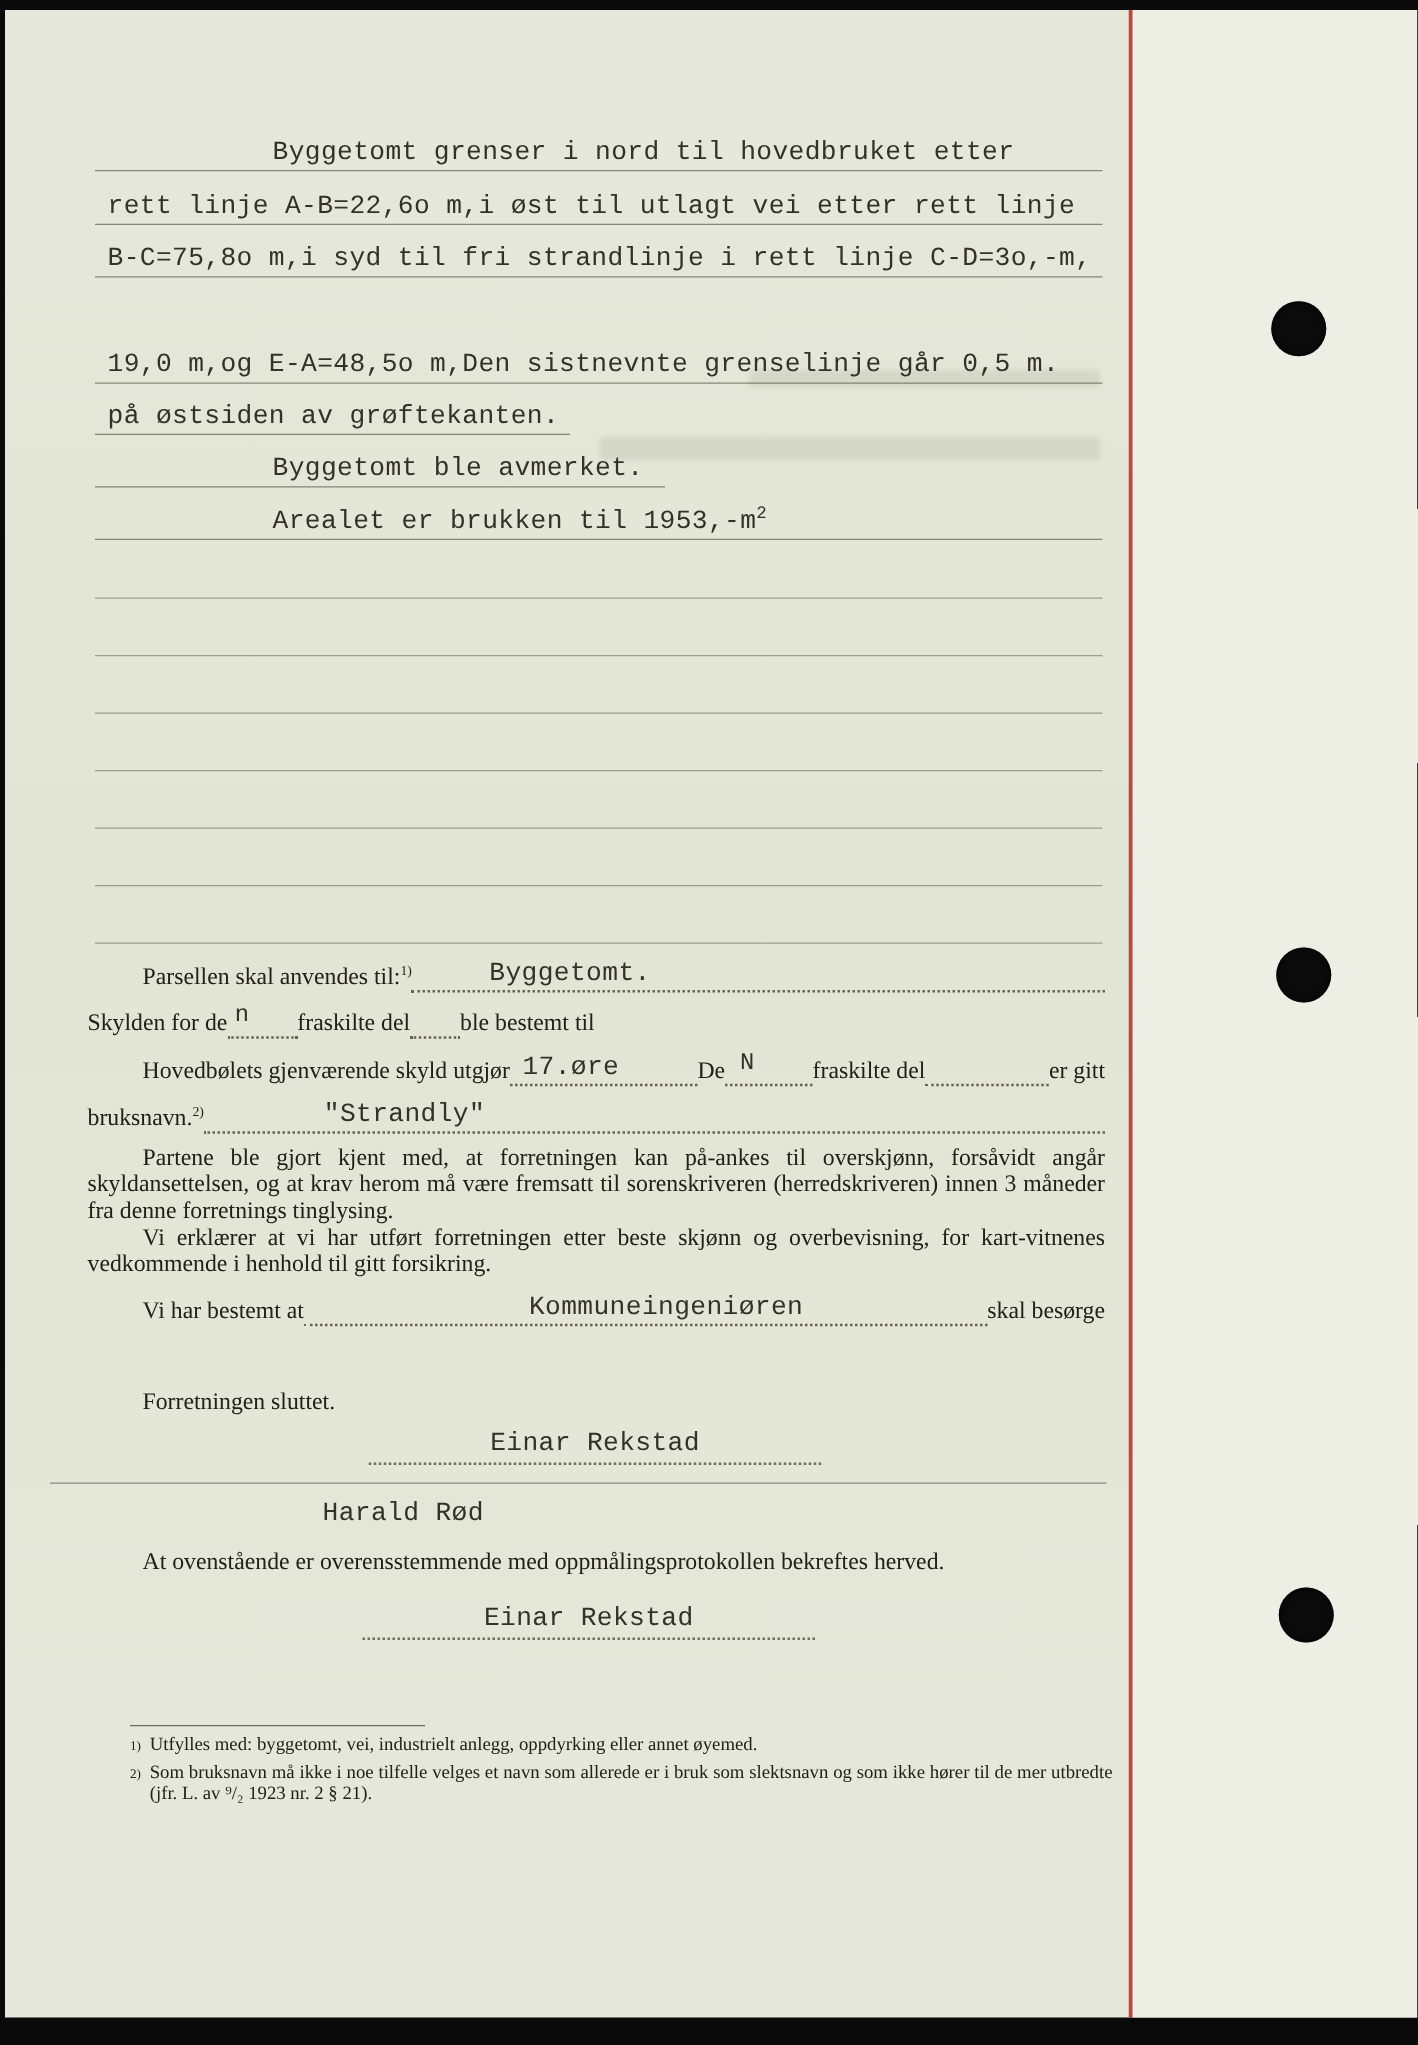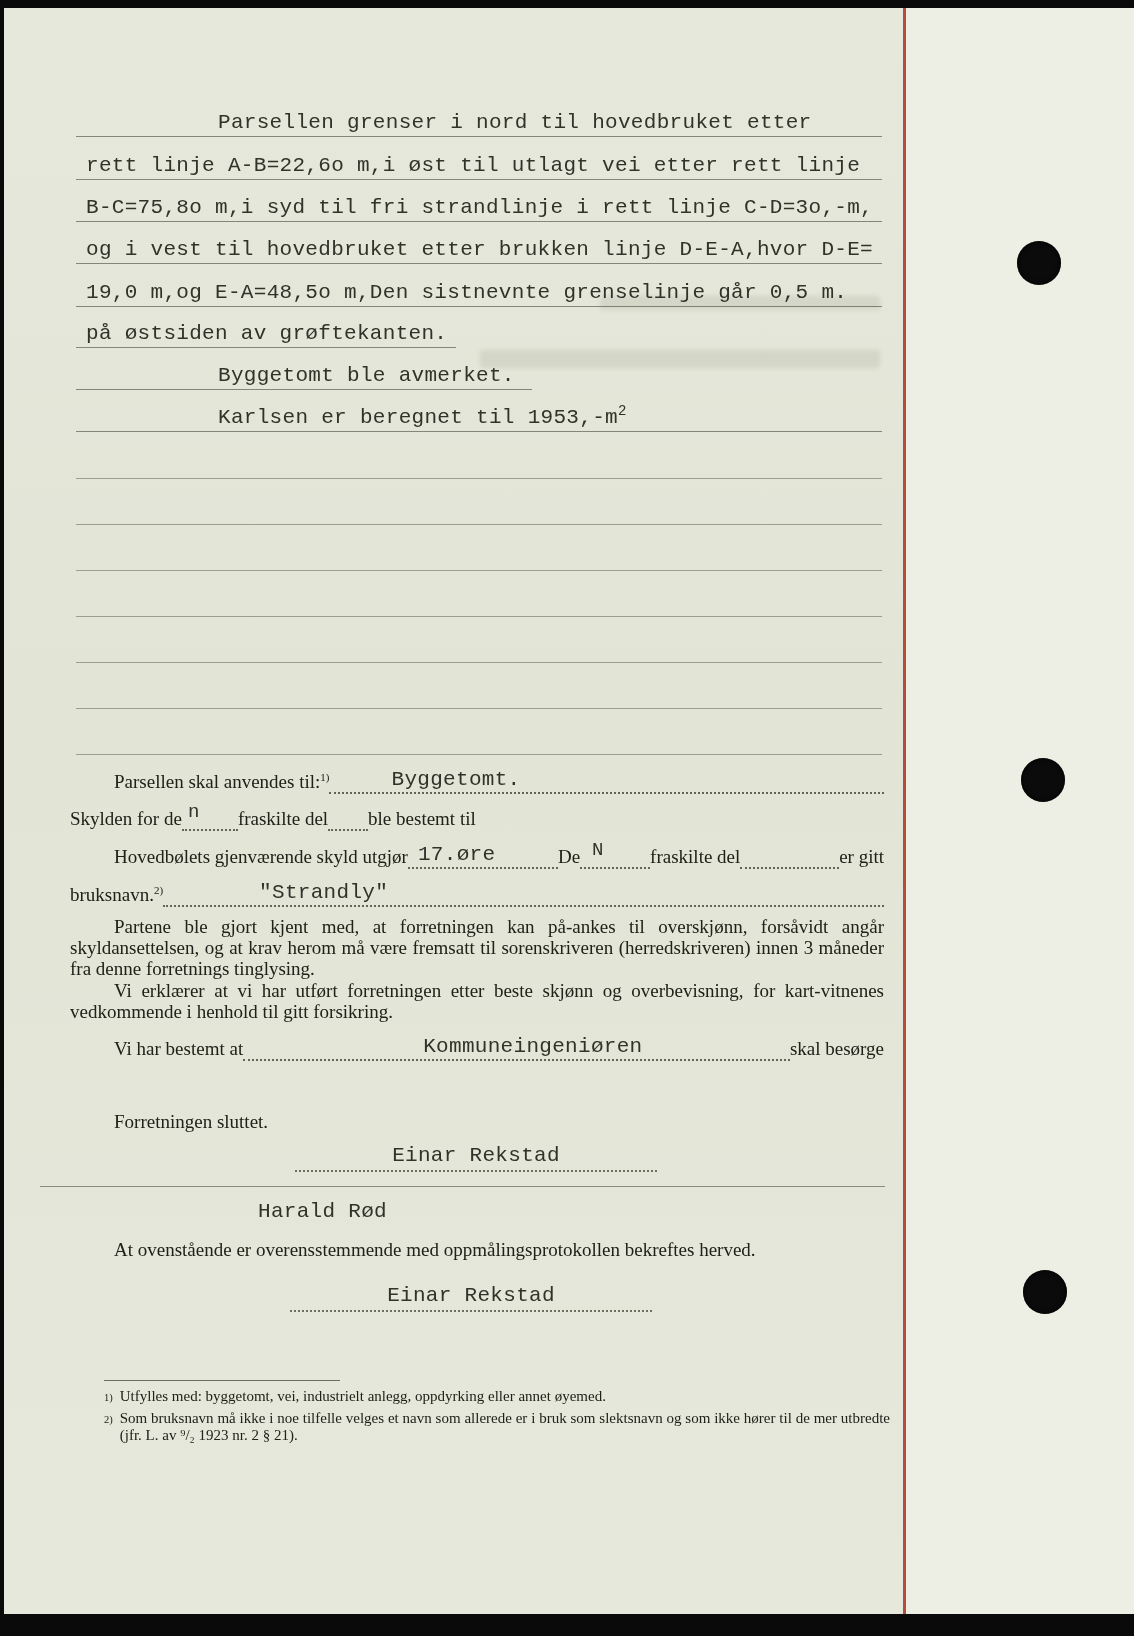--- a/index.html
+++ b/index.html
@@ -55,42 +55,39 @@
 
 <div class="scan">
   <div class="paper"></div>
   <div class="paper-right"></div>
   <div class="red-line"></div>
 
   <div class="smudge" style="left:600px;top:296px;width:280px;height:14px;"></div>
   <div class="smudge" style="left:480px;top:350px;width:400px;height:18px;"></div>
 
   <div class="tline" style="top:101px">
-      <span class="typed ind-a">Parsellen grenser i nord til hovedbruket etter</span>
+      <span class="typed ind-a">Byggetomt grenser i nord til hovedbruket etter</span>
     </div>
   <div class="tline" style="top:144px">
       <span class="typed ind-b">rett linje A-B=22,6o m,i øst til utlagt vei etter rett linje</span>
     </div>
   <div class="tline" style="top:186px">
       <span class="typed ind-b">B-C=75,8o m,i syd til fri strandlinje i rett linje C-D=3o,-m,</span>
-    </div>
-  <div class="tline" style="top:228px">
-      <span class="typed ind-b">og i vest til hovedbruket etter brukken linje D-E-A,hvor D-E=</span>
     </div>
   <div class="tline" style="top:271px">
       <span class="typed ind-b">19,0 m,og E-A=48,5o m,Den sistnevnte grenselinje går 0,5 m.</span>
     </div>
   <div class="tline" style="top:312px;width:380px">
       <span class="typed ind-b">på østsiden av grøftekanten.</span>
     </div>
   <div class="tline" style="top:354px;width:456px">
       <span class="typed ind-a">Byggetomt ble avmerket.</span>
     </div>
   <div class="tline" style="top:396px">
-    <span class="typed ind-a"><span>Karlsen er beregnet til 1953,-m</span><sup class="sup2">2</sup></span>
+    <span class="typed ind-a"><span>Arealet er brukken til 1953,-m</span><sup class="sup2">2</sup></span>
   </div>
 
   <div class="rule" style="top:478px"></div>
   <div class="rule" style="top:524px"></div>
   <div class="rule" style="top:570px"></div>
   <div class="rule" style="top:616px"></div>
   <div class="rule" style="top:662px"></div>
   <div class="rule" style="top:708px"></div>
   <div class="rule" style="top:754px"></div>
 

